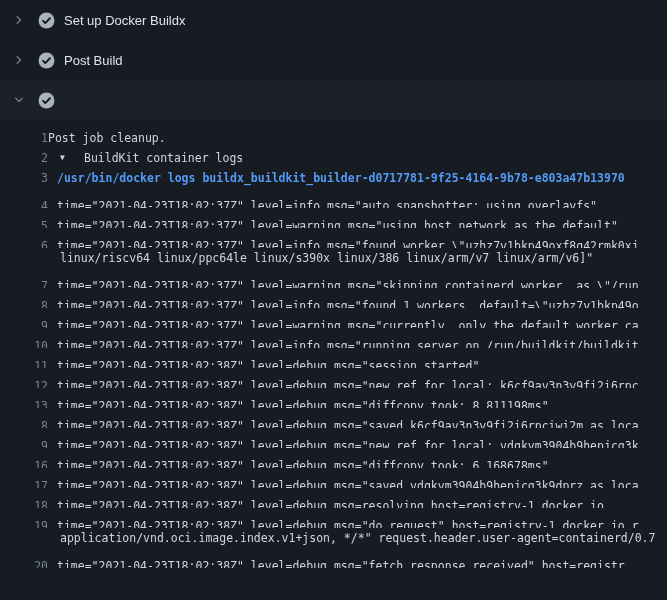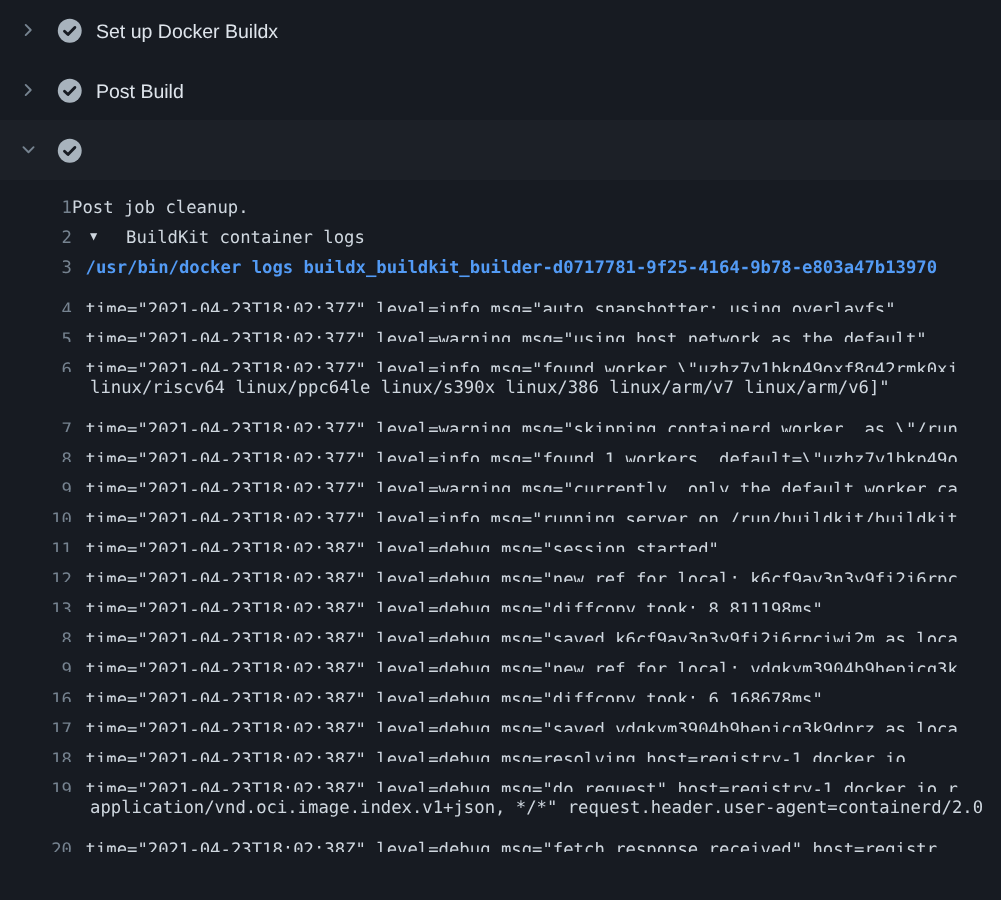--- a/index.html
+++ b/index.html
@@ -109,17 +109,17 @@
         <div class="log-row log"><span class="num">10</span><span class="text">time="2021-04-23T18:02:37Z" level=info msg="running server on /run/buildkit/buildkit</span></div>
         <div class="log-row log"><span class="num">11</span><span class="text">time="2021-04-23T18:02:38Z" level=debug msg="session started"</span></div>
         <div class="log-row log"><span class="num">12</span><span class="text">time="2021-04-23T18:02:38Z" level=debug msg="new ref for local: k6cf9av3n3y9fi2i6rpc</span></div>
         <div class="log-row log"><span class="num">13</span><span class="text">time="2021-04-23T18:02:38Z" level=debug msg="diffcopy took: 8.811198ms"</span></div>
         <div class="log-row log"><span class="num">8</span><span class="text">time="2021-04-23T18:02:38Z" level=debug msg="saved k6cf9av3n3y9fi2i6rpciwi2m as loca</span></div>
         <div class="log-row log"><span class="num">9</span><span class="text">time="2021-04-23T18:02:38Z" level=debug msg="new ref for local: vdqkvm3904b9hepjcq3k</span></div>
         <div class="log-row log"><span class="num">16</span><span class="text">time="2021-04-23T18:02:38Z" level=debug msg="diffcopy took: 6.168678ms"</span></div>
         <div class="log-row log"><span class="num">17</span><span class="text">time="2021-04-23T18:02:38Z" level=debug msg="saved vdqkvm3904b9hepjcq3k9dprz as loca</span></div>
         <div class="log-row log"><span class="num">18</span><span class="text">time="2021-04-23T18:02:38Z" level=debug msg=resolving host=registry-1.docker.io</span></div>
         <div class="log-row log"><span class="num">19</span><span class="text">time="2021-04-23T18:02:38Z" level=debug msg="do request" host=registry-1.docker.io r</span></div>
-        <div class="log-row cont"><span class="num"></span><span class="text">application/vnd.oci.image.index.v1+json, */*" request.header.user-agent=containerd/2.0</span></div>
+        <div class="log-row cont"><span class="num"></span><span class="text">application/vnd.oci.image.index.v1+json, */*" request.header.user-agent=containerd/0.7</span></div>
         <div class="log-row log"><span class="num">20</span><span class="text">time="2021-04-23T18:02:38Z" level=debug msg="fetch response received" host=registr</span></div>
       </div>
     </div>
 </div>
 
 </body></html>

